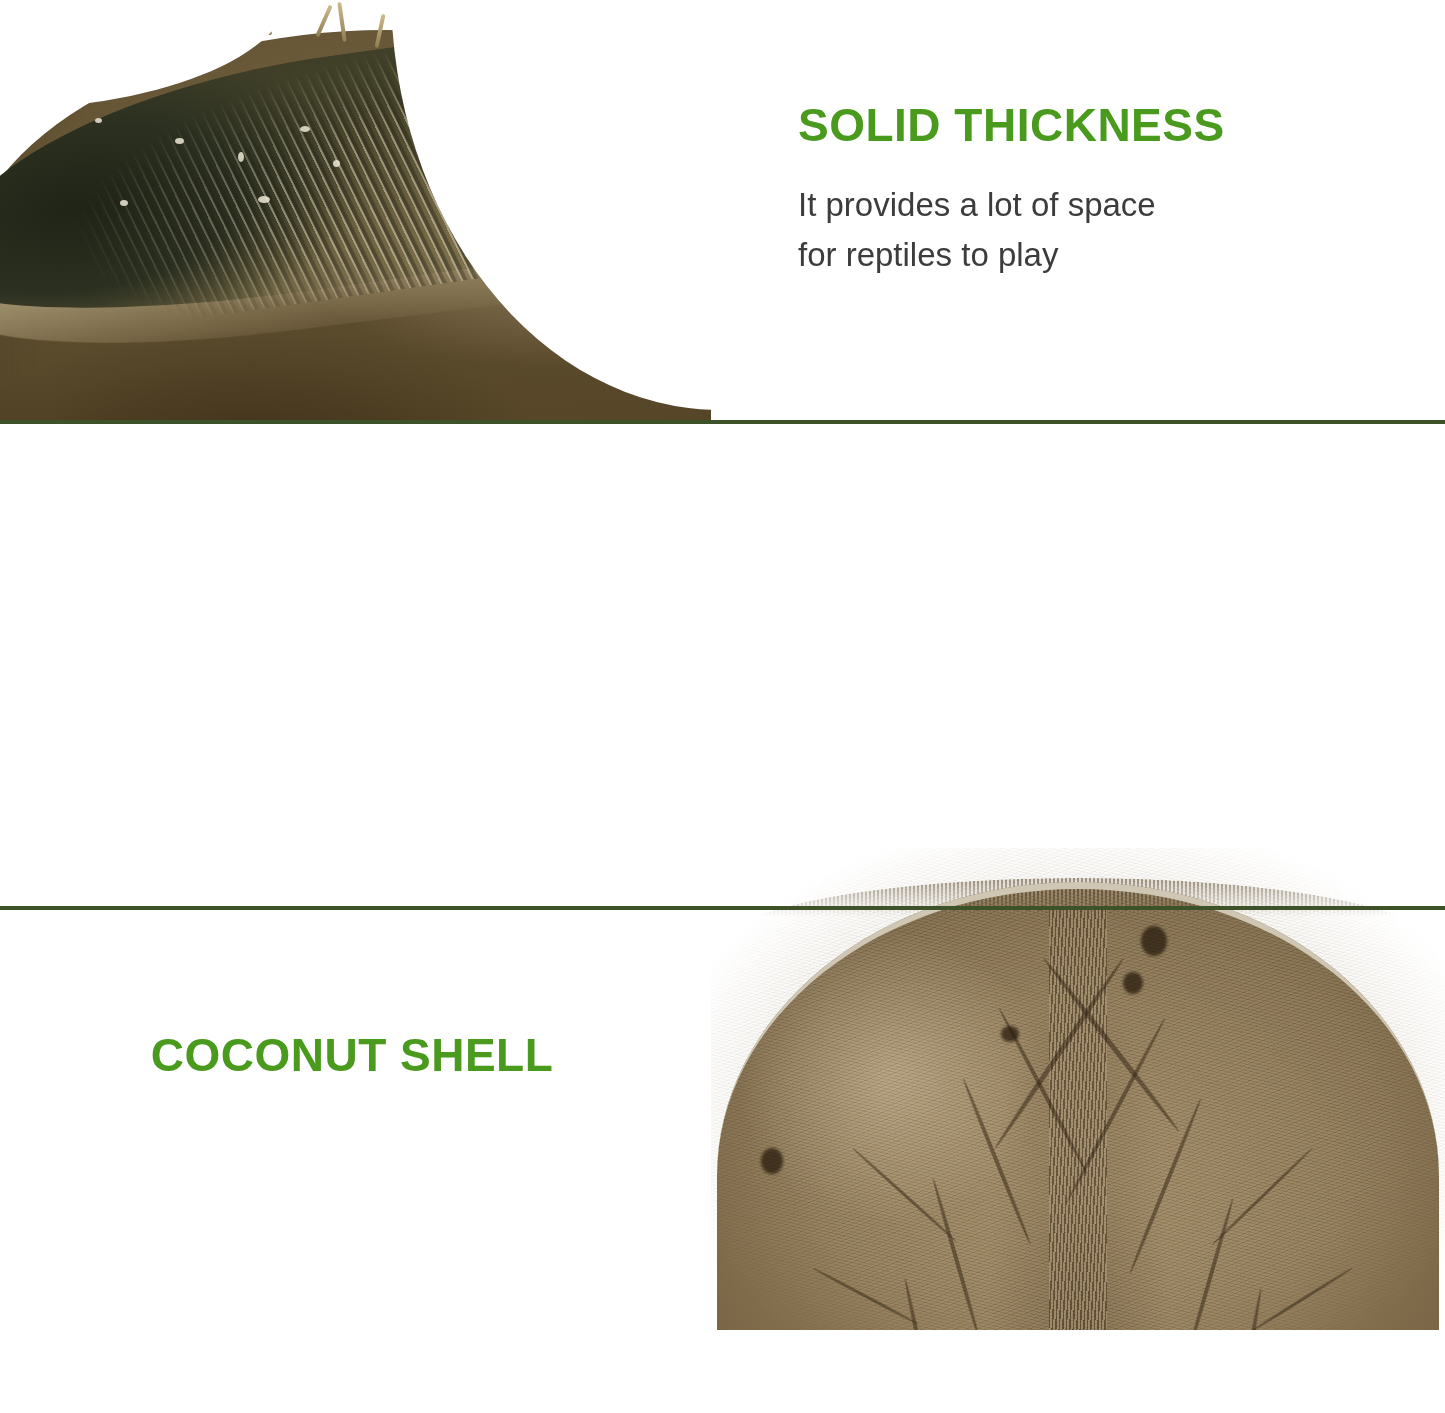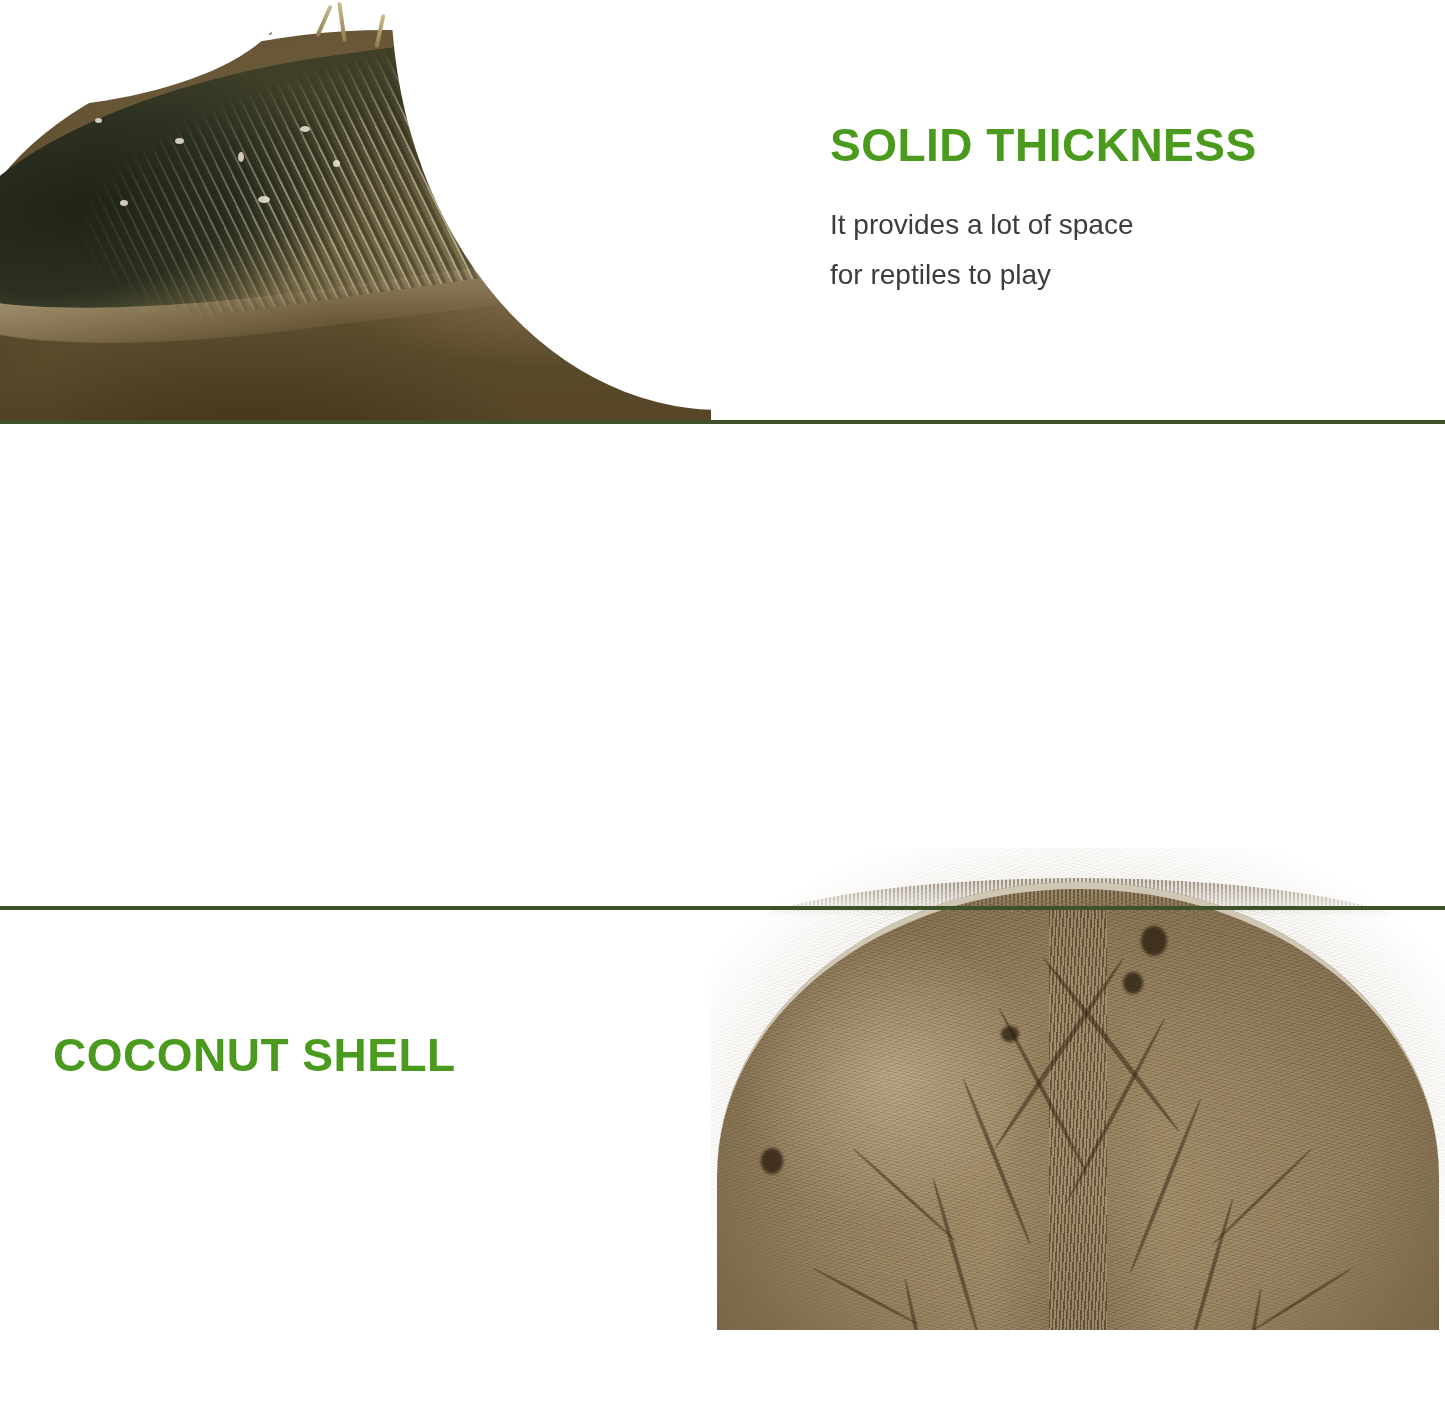--- a/index.html
+++ b/index.html
@@ -171,38 +171,38 @@
   }
   .p2-dark {
     position: absolute;
     border-radius: 50%;
     background: rgba(35,24,10,0.72);
     filter: blur(1.6px);
   }
 
   
   .textblock { position: absolute; }
-  .tb-1 { left: 830px; top: 100px;  width: 560px; margin-top: 20px; }
-  .tb-2 { left: 53px;  top: 606px;  width: 560px; }
+  .tb-1 { left: 798px; top: 100px;  width: 560px; }
+  .tb-2 { left: 72px;  top: 606px;  width: 560px; text-align: center; }
 
   .heading {
     margin: 0 0 30px 0;
     font-family: "Liberation Sans", sans-serif;
     font-weight: bold;
     font-size: 46px;
     line-height: 50px;
     letter-spacing: 0.5px;
     color: #4a9a1e;
     white-space: nowrap;
   }
   .body-text {
     margin: 0;
     font-family: "Liberation Sans", sans-serif;
     font-weight: normal;
-    font-size: 28px;
+    font-size: 33px;
     line-height: 50px;
     color: #3c3c3c;
     white-space: pre-line;
   }
 </style>
 </head>
 <body>
 
 <div id="infographic">
 

